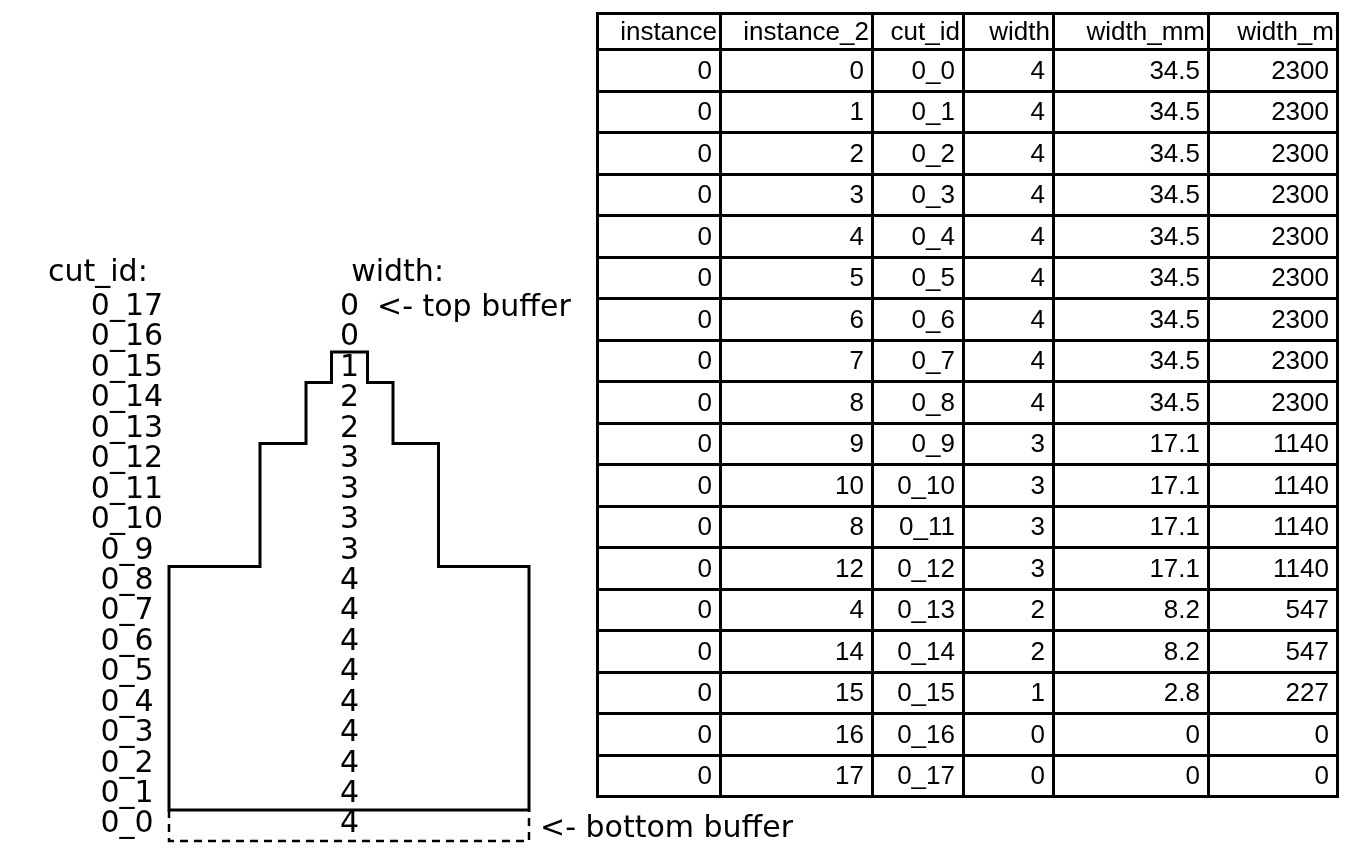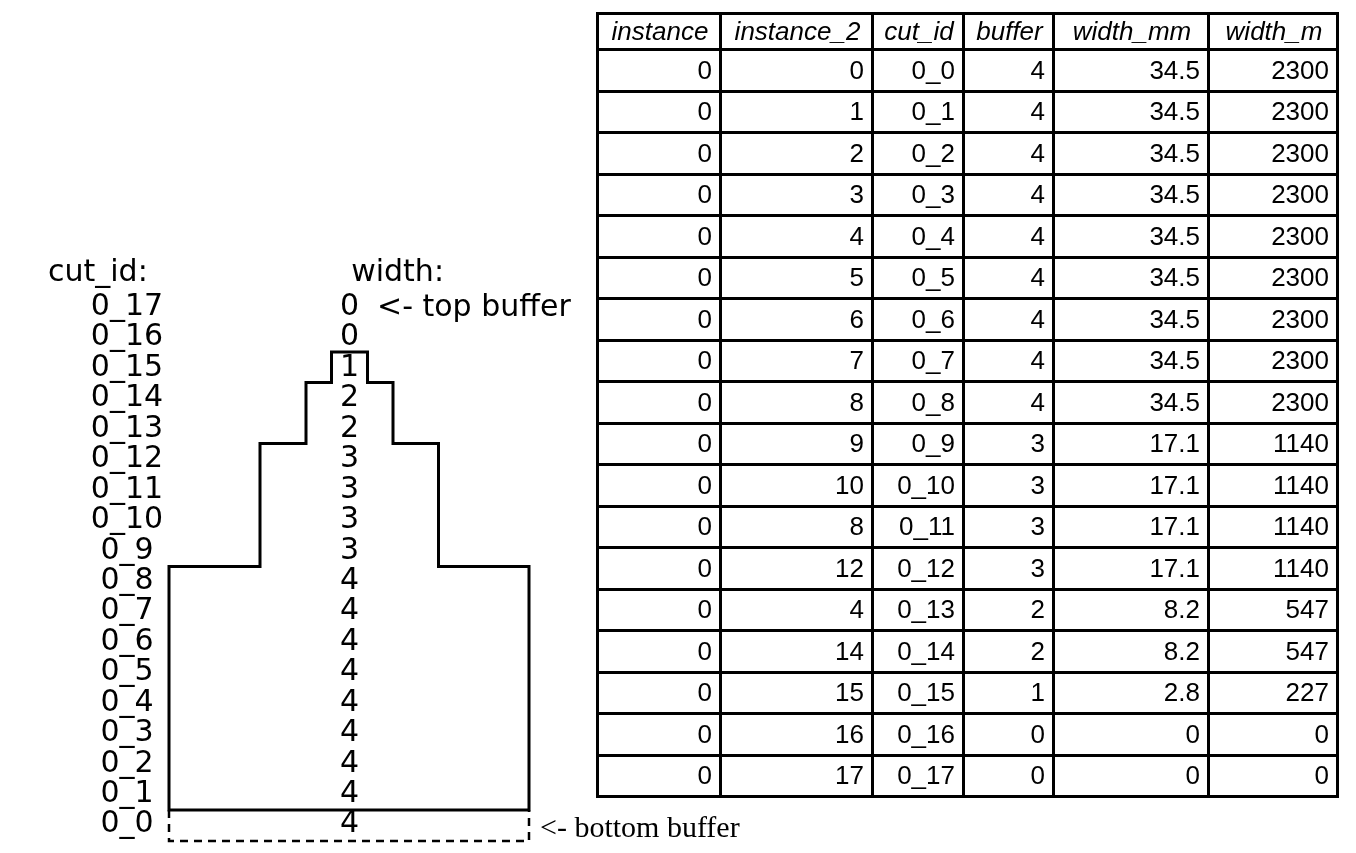--- a/index.html
+++ b/index.html
@@ -57,43 +57,42 @@
     white-space: nowrap;
   }
 
   .annotation {
     position: absolute;
     font-size: 30px;
     line-height: 30.45px;
     white-space: nowrap;
   }
   .annotation.top-buffer { left: 377px; top: 291px; }
-  .annotation.bottom-buffer { left: 540px; top: 812px; font-family: Liberation Serif, serif; }
+  .annotation.bottom-buffer { left: 540px; top: 812px; }
 
   
   .data-table-wrap { position: absolute; left: 596px; top: 12px; }
   table.data-table {
     border-collapse: collapse;
     table-layout: fixed;
     font-family: "Liberation Sans", sans-serif;
     font-size: 26px;
     color: #000000;
     background: #ffffff;
   }
   table.data-table th, table.data-table td {
     border: 3px solid #000000;
     overflow: hidden;
     white-space: nowrap;
   }
   table.data-table th {
     font-weight: normal;
-    text-align: center;
+    text-align: right;
     padding: 0 2px 0 4px;
     height: 33px;
-    font-style: italic;
   }
   table.data-table td {
     text-align: right;
     padding: 0 7px 0 2px;
     height: 38.5px;
   }
 </style>
 </head>
 <body>
 
@@ -222,21 +221,21 @@
       </colgroup>
       <thead>
         <tr>
 
             <th>instance</th>
 
             <th>instance_2</th>
 
             <th>cut_id</th>
 
-            <th>buffer</th>
+            <th>width</th>
 
             <th>width_mm</th>
 
             <th>width_m</th>
           </tr>
       </thead>
       <tbody>
 
           <tr>
             <td>0</td>

